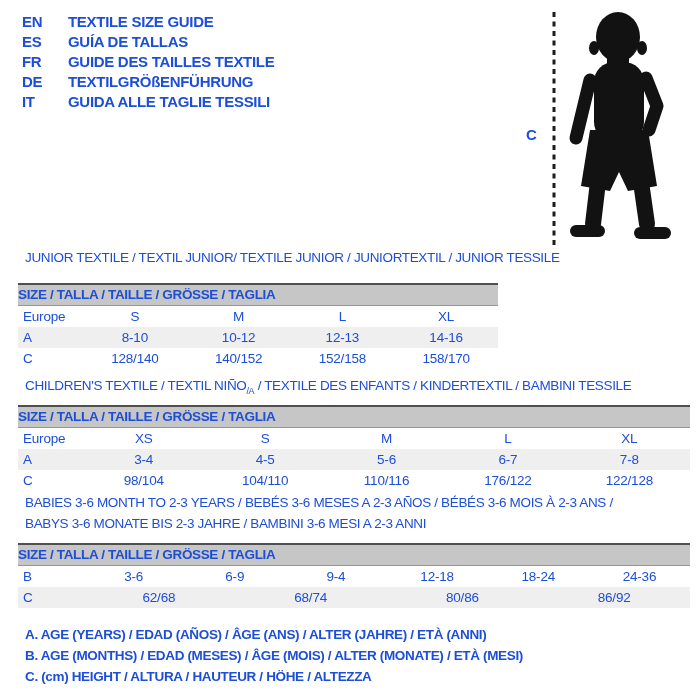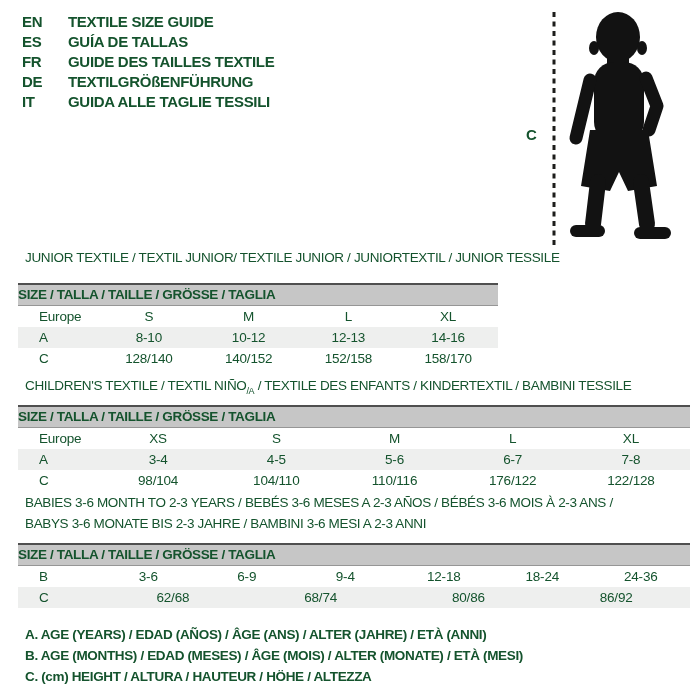--- a/index.html
+++ b/index.html
@@ -1,19 +1,19 @@
 <!DOCTYPE html>
 <html><head>
 <meta charset="utf-8">
 <style>
   html,body { margin:0; padding:0; background:#fff; }
   #canvas {
     position:relative; width:700px; height:700px; background:#ffffff;
     font-family:"Liberation Sans","DejaVu Sans",sans-serif;
-    color:#14532d; overflow:hidden;
+    color:#1d4ed8; overflow:hidden;
   }
 
   
   .languages { position:absolute; left:22px; top:12px; }
   .lang-row { display:flex; height:20px; line-height:20px; font-size:15px; font-weight:700; letter-spacing:-0.3px; }
   .lang-code { width:46px; }
 
   
   .figure { position:absolute; left:518px; top:4px; width:176px; height:246px; }
   .figure-label { position:absolute; left:8px; top:122px; font-size:15px; font-weight:700; }
@@ -24,21 +24,21 @@
 
   
   .tbl { position:absolute; }
   .tbl-header {
     background:#c6c6c6; border-top:2px solid #4f4f4f; border-bottom:1px solid #969696;
     height:20px; line-height:20px; font-size:13.5px; font-weight:700;
     letter-spacing:-0.35px;
   }
   .row { display:flex; height:21px; line-height:21px; font-size:13.5px; letter-spacing:-0.2px; }
   .row.shade { background:#eeefee; }
-  .lbl { width:65px; padding-left:5px; box-sizing:border-box;margin-left:16px; }
+  .lbl { width:65px; padding-left:5px; box-sizing:border-box; }
   .val { flex:1; text-align:center; }
   .w1 { width:480px; }
   .w2 { width:672px; }
 
   
   .legend { position:absolute; left:25px; top:624px; }
   .legend-line { height:21px; line-height:21px; font-size:13.5px; font-weight:700; letter-spacing:-0.35px; white-space:nowrap; }
 </style>
 </head>
 <body>

